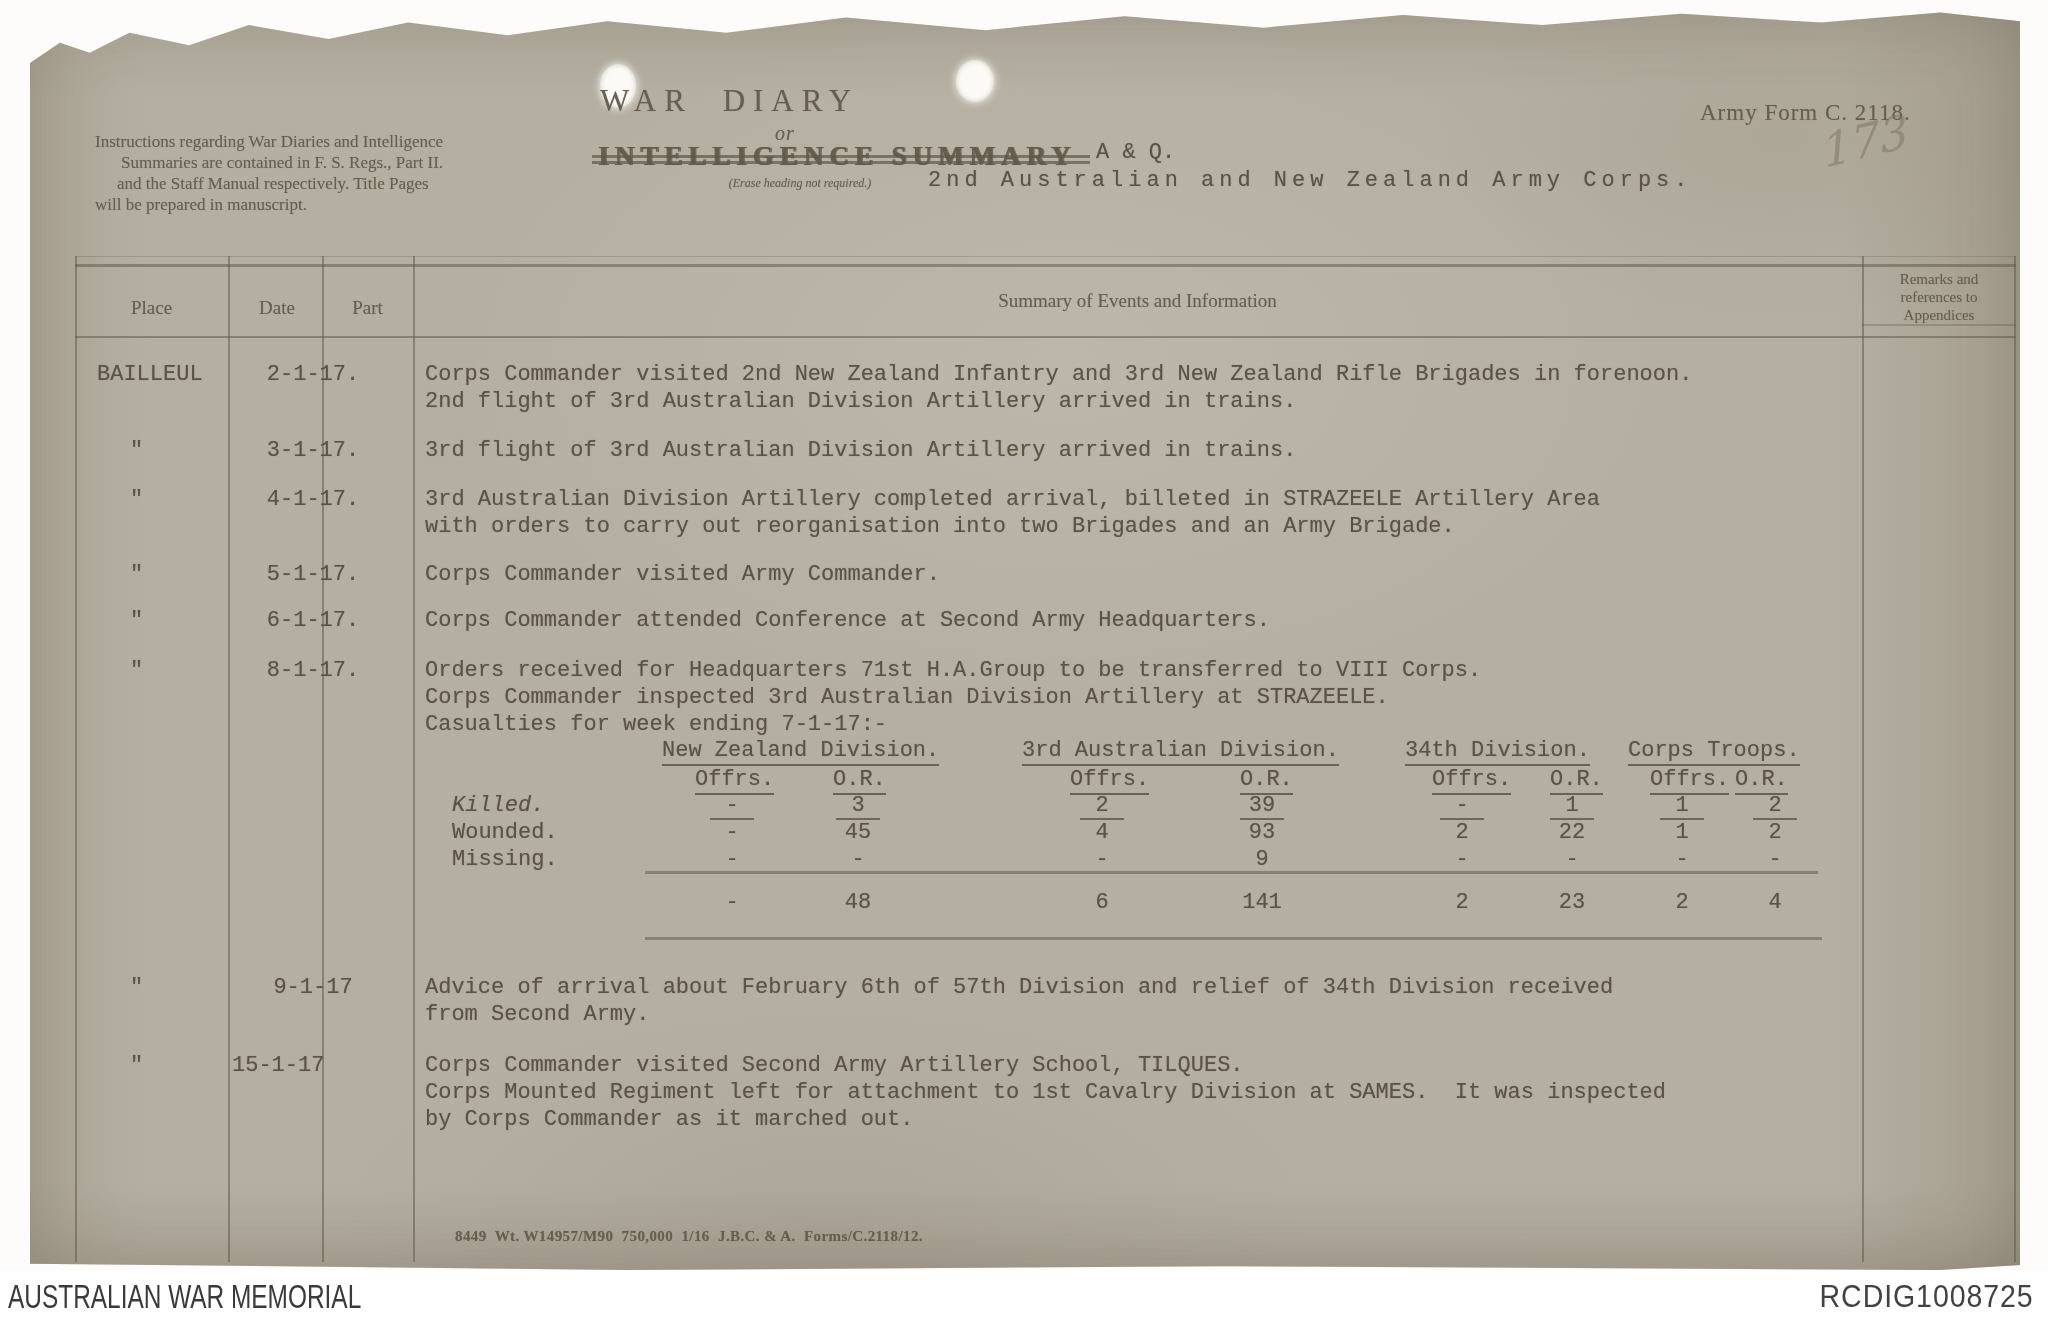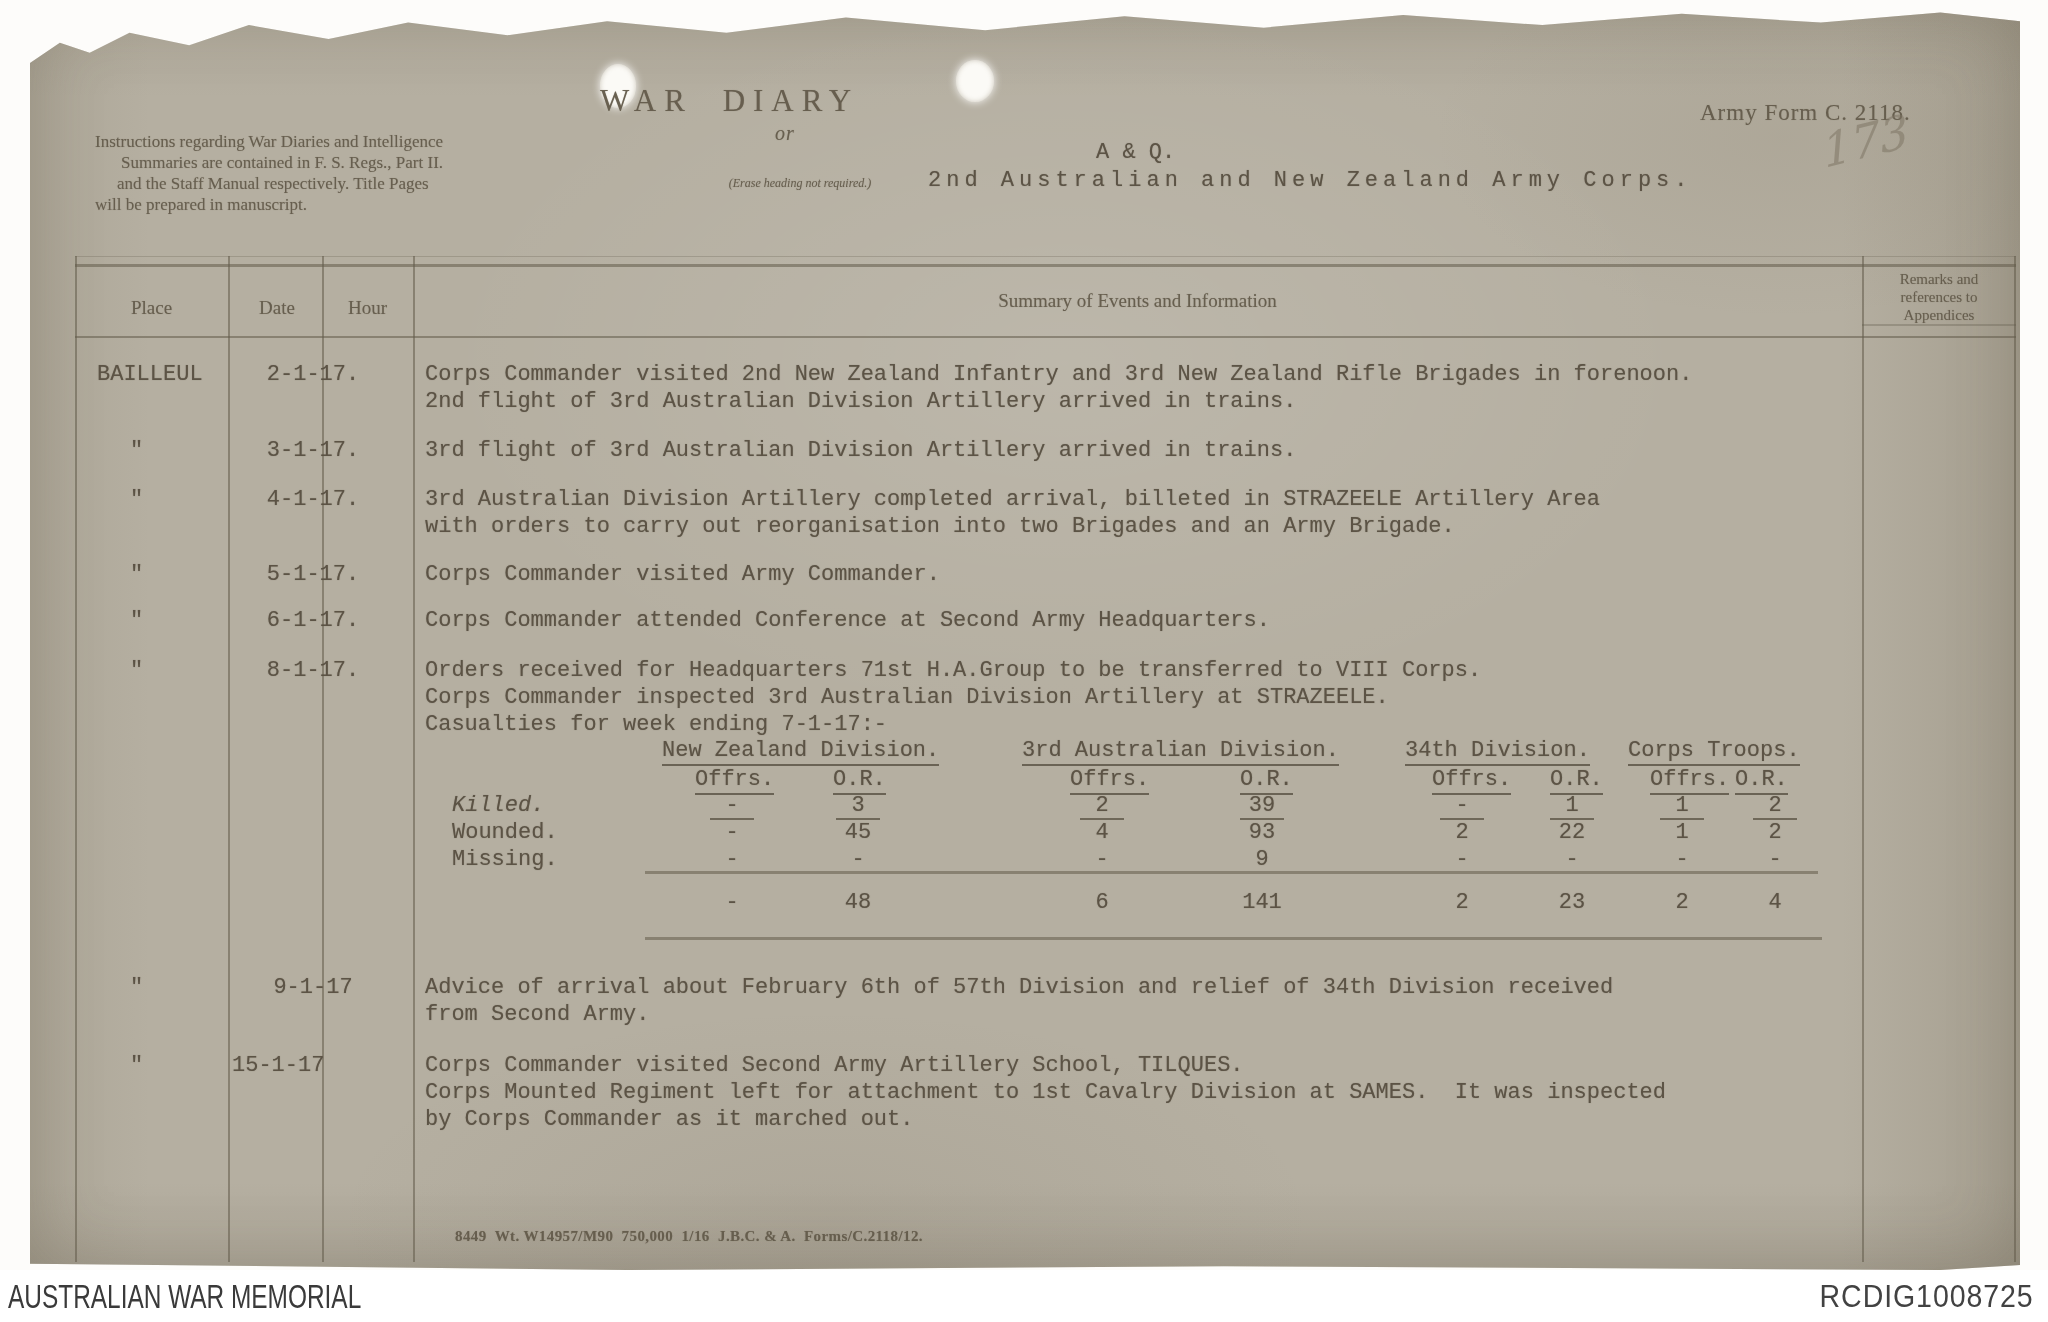--- a/index.html
+++ b/index.html
@@ -68,38 +68,39 @@
 
     <div class="abs" style="left:95px;top:131px;width:360px;">
       <div class="pr instr">Instructions regarding War Diaries and Intelligence</div>
       <div class="pr instr" style="padding-left:26px;">Summaries are contained in F. S. Regs., Part II.</div>
       <div class="pr instr" style="padding-left:22px;">and the Staff Manual respectively.  Title Pages</div>
       <div class="pr instr">will be prepared in manuscript.</div>
     </div>
 
     <div class="abs pr title" style="left:600px;top:83px;width:370px;">WAR DIARY</div>
     <div class="abs pr or" style="left:600px;top:122px;width:370px;">or</div>
+    <div class="abs pr alt-title" style="left:598px;top:141px;">INTELLIGENCE SUMMARY</div>
     <div class="abs pr erase" style="left:640px;top:176px;width:320px;">(Erase heading not required.)</div>
     <div class="abs tw" style="left:1096px;top:140px;">A &amp; Q.</div>
     <div class="abs tw" style="left:928px;top:168px;letter-spacing:5px;">2nd Australian and New Zealand Army Corps.</div>
 
     <div class="hl" style="left:75px;top:256px;width:1941px;height:1px;opacity:.5;"></div>
     <div class="hl" style="left:75px;top:264px;width:1941px;height:3px;"></div>
     <div class="hl" style="left:75px;top:336px;width:1941px;height:2px;"></div>
     <div class="hl" style="left:1862px;top:324px;width:154px;height:2px;opacity:.6;"></div>
     <div class="vl" style="left:75px;top:256px;width:2px;height:1006px;"></div>
     <div class="vl" style="left:228px;top:256px;width:2px;height:1006px;"></div>
     <div class="vl" style="left:322px;top:256px;width:2px;height:1006px;"></div>
     <div class="vl" style="left:413px;top:256px;width:2px;height:1006px;"></div>
     <div class="vl" style="left:1862px;top:256px;width:2px;height:1006px;"></div>
     <div class="vl" style="left:2014px;top:256px;width:2px;height:1006px;"></div>
 
     <div class="abs pr hdr-cell" style="left:75px;top:297px;width:153px;">Place</div>
     <div class="abs pr hdr-cell" style="left:230px;top:297px;width:94px;">Date</div>
-    <div class="abs pr hdr-cell" style="left:322px;top:297px;width:91px;">Hour</div>
+    <div class="abs pr hdr-cell" style="left:322px;top:297px;width:91px;">Part</div>
     <div class="abs pr hdr-cell" style="left:413px;top:290px;width:1449px;">Summary of Events and Information</div>
     <div class="abs pr remarks-hdr" style="left:1862px;top:270px;width:154px;">
       <div>Remarks and</div>
       <div>references to</div>
       <div>Appendices</div>
     </div>
 
     <div id="entries">
         <div class="abs tw" style="left: 97px; top: 362px;">BAILLEUL</div>
         <div class="abs tw" style="left: 232px; top: 362px; width: 162px; text-align: center;">2-1-17.</div>

